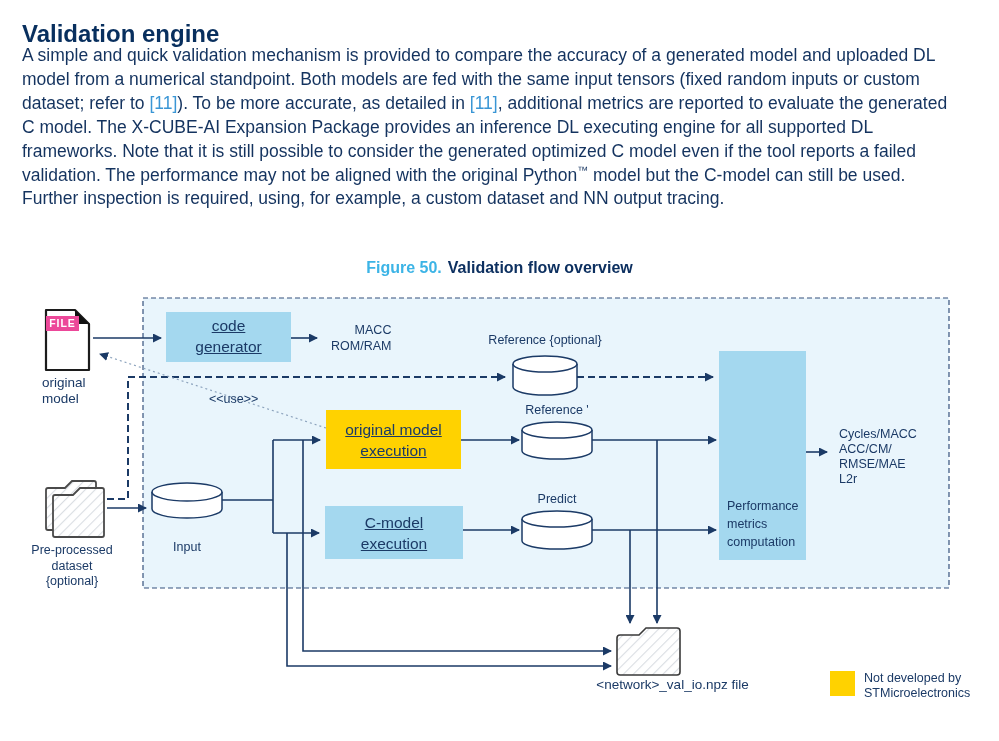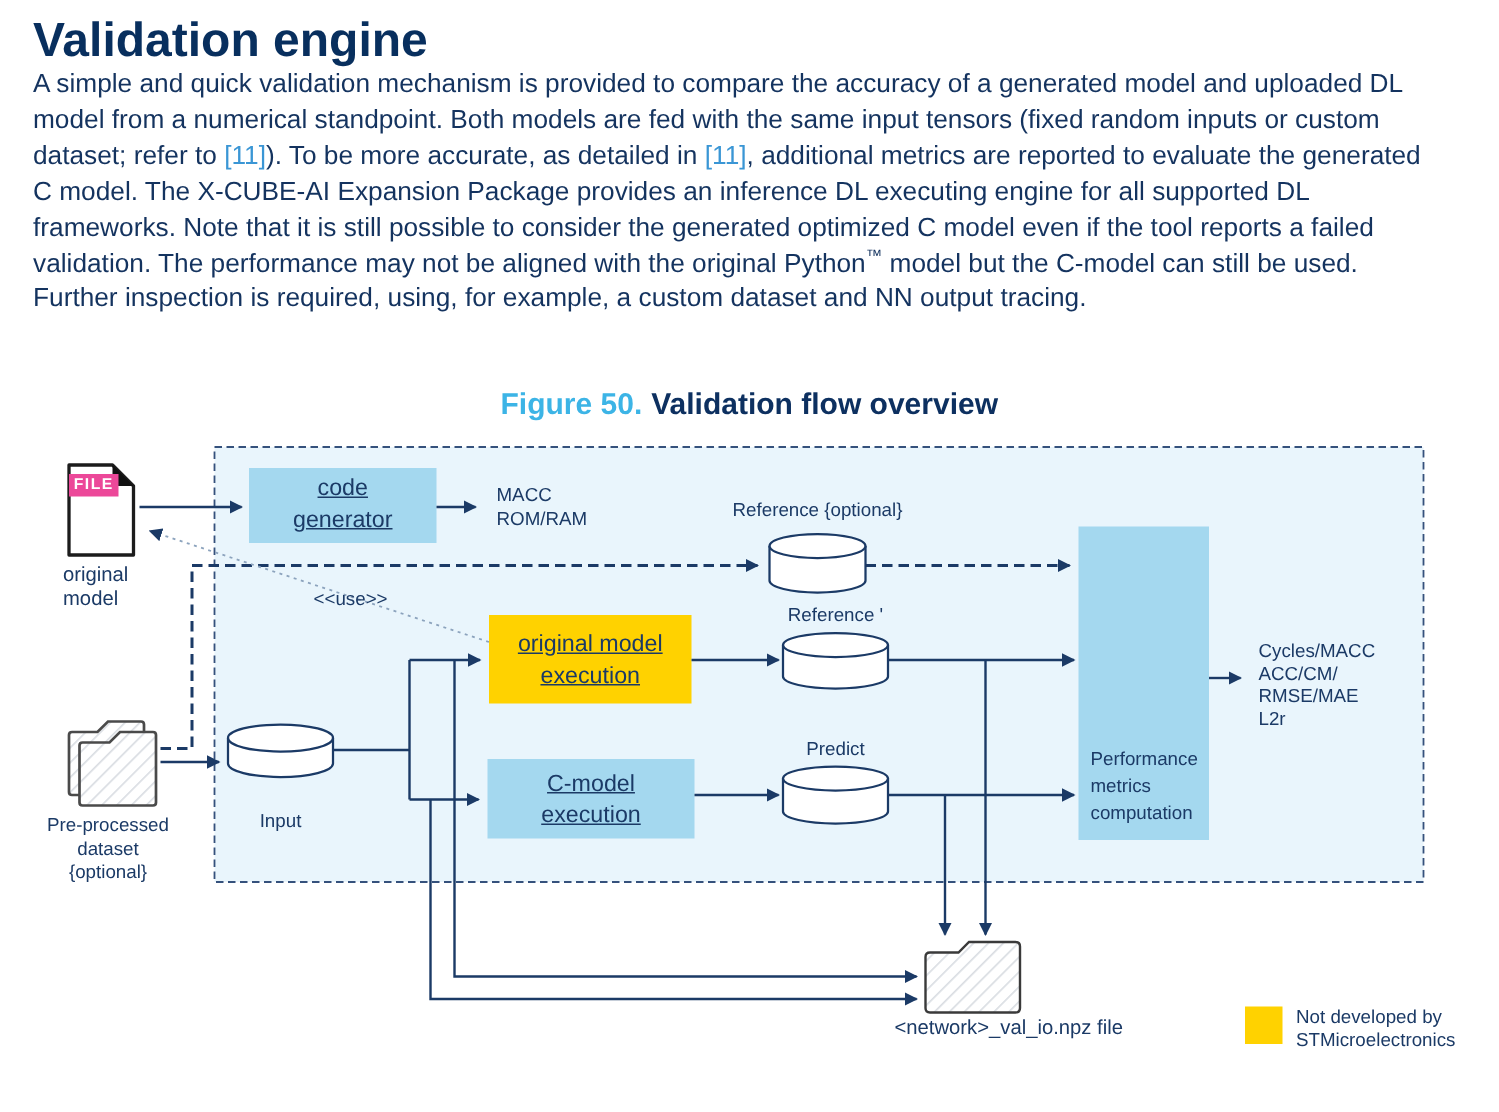--- a/index.html
+++ b/index.html
@@ -1,31 +1,31 @@
 <!DOCTYPE html>
 <html><head>
 <meta charset="utf-8">
 <style>
   html,body{margin:0;padding:0;background:#fff;}
   .page{position:relative;width:999px;height:741px;background:#ffffff;
         font-family:"Liberation Sans", sans-serif;overflow:hidden;}
-  .title{position:absolute;left:22px;top:8px;margin:0;font-size:32px;font-weight:bold;color:#082f5e;}
+  .title{position:absolute;left:22px;top:20px;margin:0;font-size:24px;font-weight:bold;color:#082f5e;}
   .intro{position:absolute;left:22px;top:44px;width:934px;margin:0;
          font-size:17.5px;line-height:23.9px;color:#14335f;}
   .intro .ref-link{color:#3a96d5;cursor:pointer;}
   .intro sup{font-size:11px;line-height:0;}
   .caption{position:absolute;left:0;top:259px;width:999px;text-align:center;
-           font-size:20px;font-weight:bold;color:#0d3060;}
+           font-size:16px;font-weight:bold;color:#0d3060;}
   .caption .fig-num{color:#3cb4e6;}
   .caption .fig-title{margin-left:6px;}
   .diagram{position:absolute;left:0;top:0;width:999px;height:741px;}
   svg.canvas{position:absolute;left:0;top:0;}
   .dlabel{position:absolute;white-space:pre-line;color:#1b3a66;}
   .fs-box{font-size:15.5px;line-height:21px;text-align:center;text-decoration:underline;}
-  .fs-sm{font-size:12.5px;line-height:15.5px;}
+  .fs-sm{font-size:12.5px;line-height:15.5px;text-align:right;}
   .file-badge{position:absolute;left:46px;top:316px;width:33px;height:15px;
               background:#ec4899;color:#ffffff;font-size:10.5px;font-weight:bold;
               letter-spacing:1px;text-align:center;line-height:15px;}
   .lbl-original-model{left:42px;top:375px;font-size:13.5px;line-height:16px;}
   .lbl-code-generator{left:166px;top:315px;width:125px;}
   .lbl-macc{left:331px;top:323px;}
   .lbl-use{left:209px;top:392px;}
   .lbl-ref-opt{left:470px;top:333px;width:150px;text-align:center;}
   .lbl-ref-prime{left:482px;top:403px;width:150px;text-align:center;}
   .lbl-predict{left:482px;top:492px;width:150px;text-align:center;}

